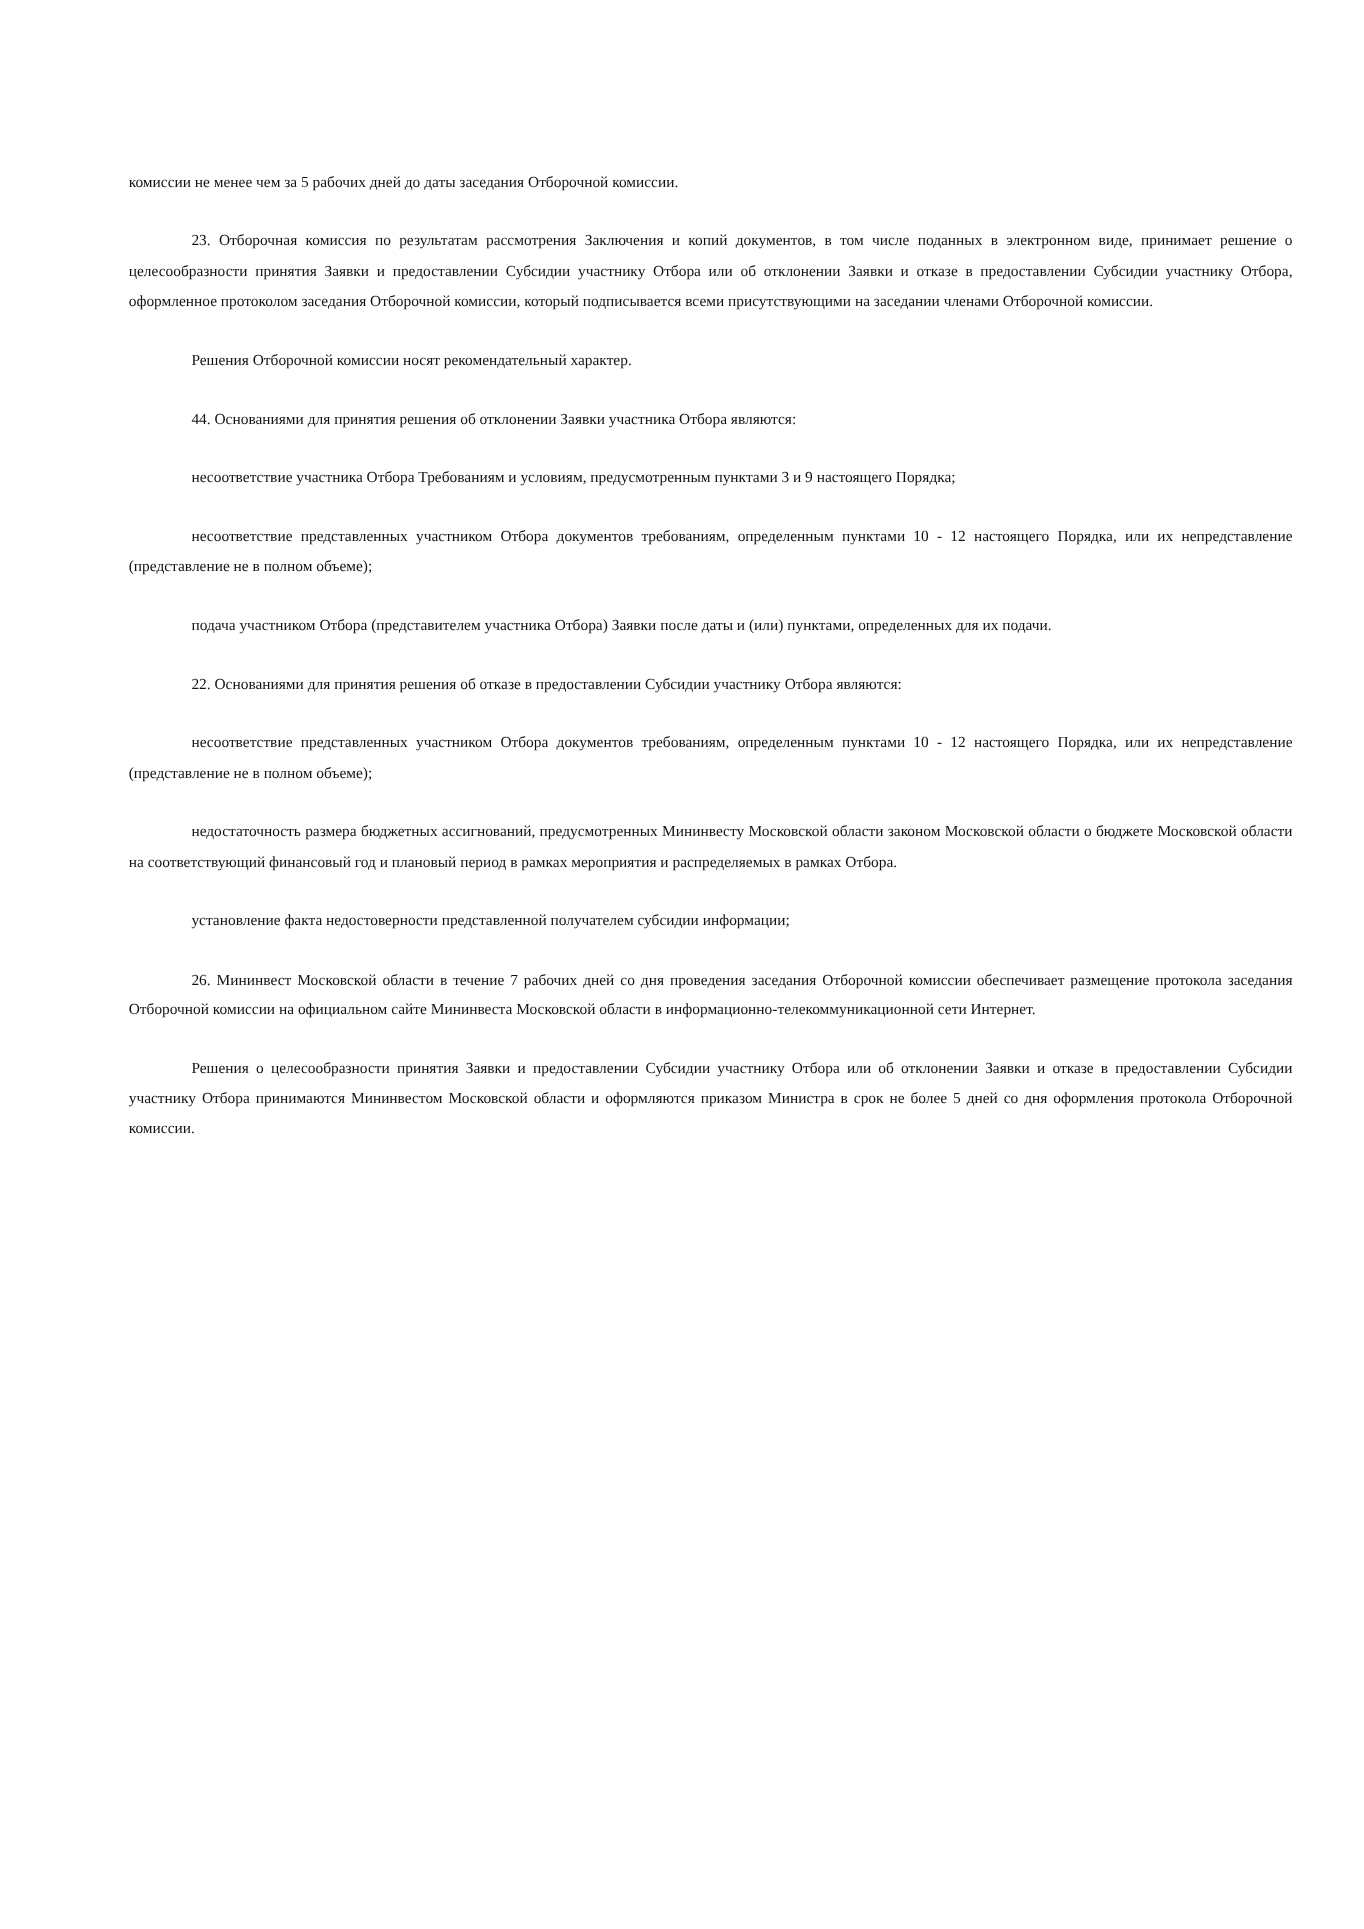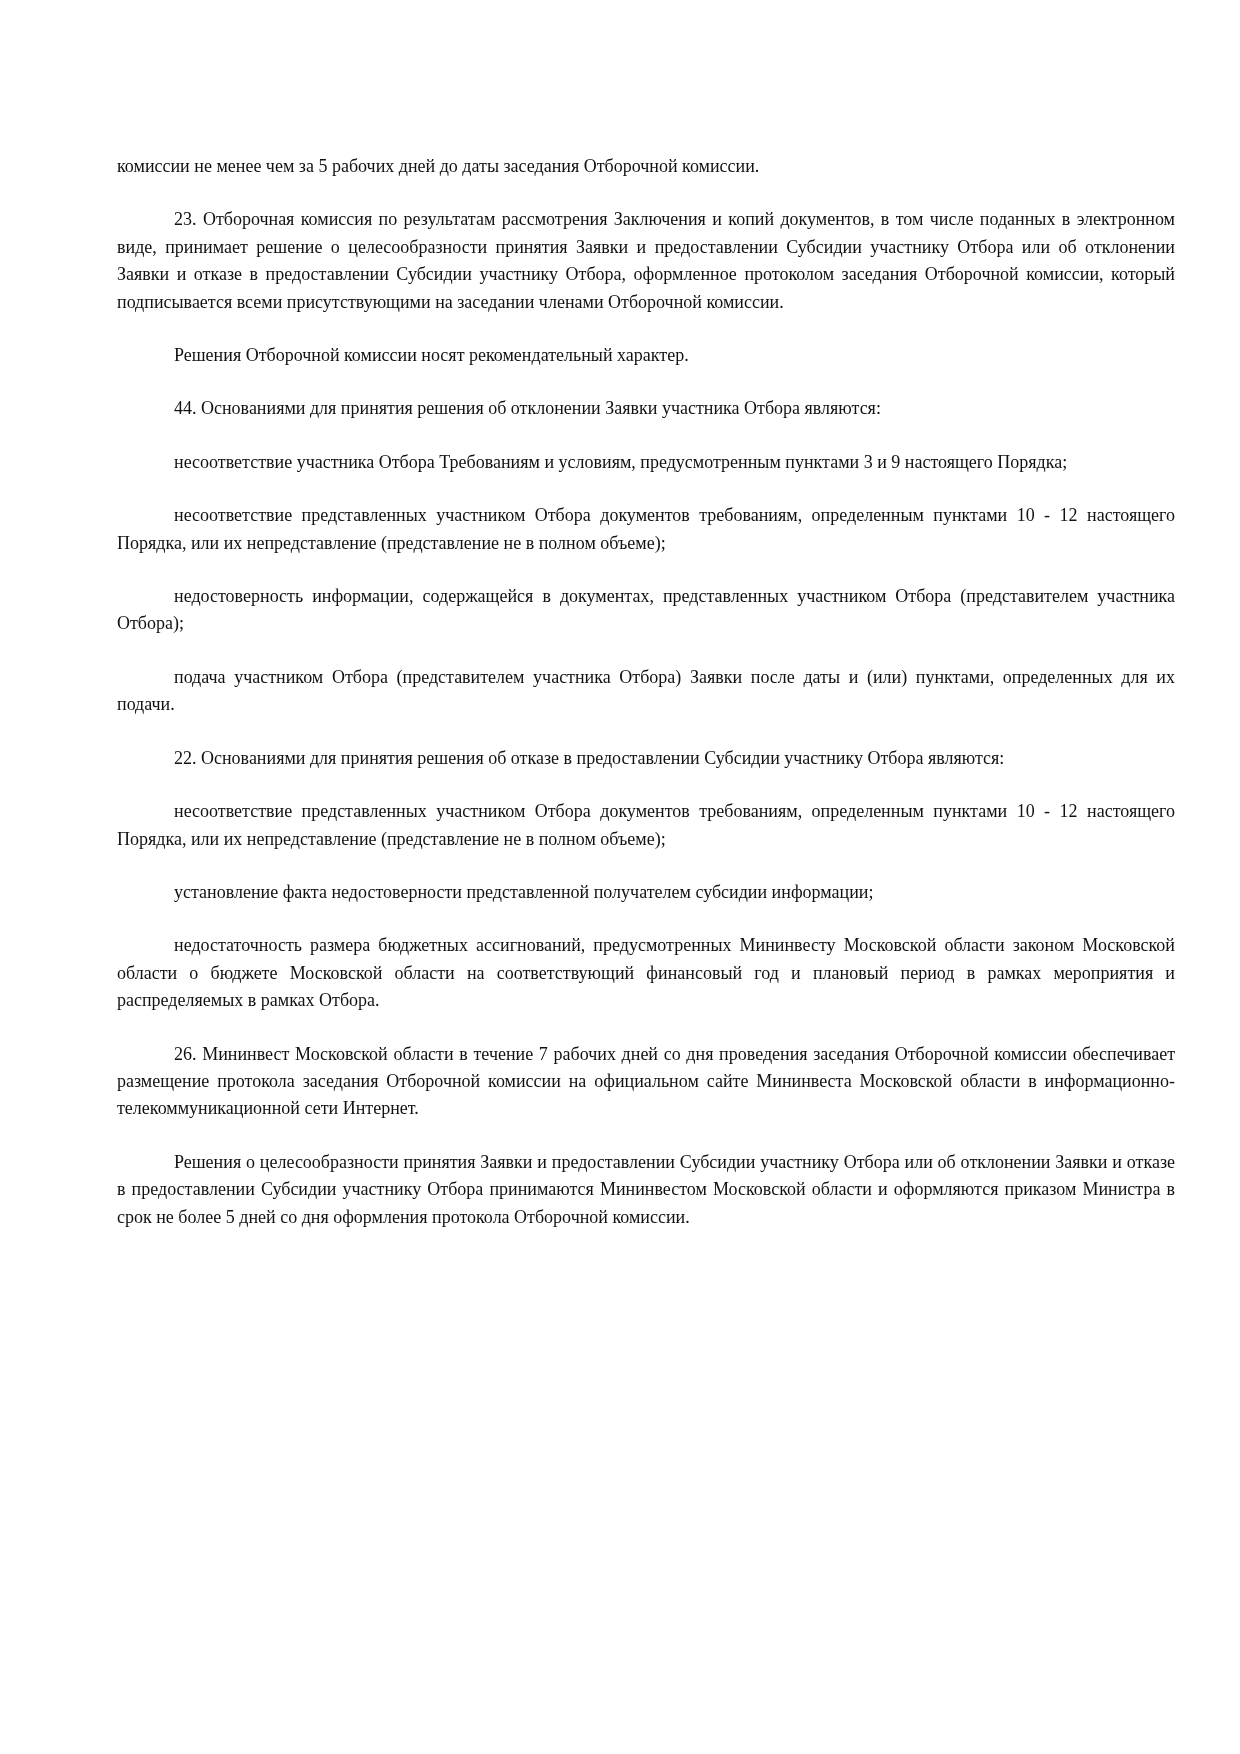--- a/index.html
+++ b/index.html
@@ -3,42 +3,41 @@
 <meta charset="utf-8">
 <style>
   html, body { margin: 0; padding: 0; background: #ffffff; }
   body { width: 1240px; height: 1754px; position: relative; overflow: hidden; }
   .page {
     position: absolute;
     left: 117px;
     top: 153px;
     width: 1058px;
     font-family: "Liberation Serif", "DejaVu Serif", serif;
-    font-size: 18px;
+    font-size: 14px;
     line-height: 27.4px;
     color: #111111;
   }
   .page p {
     margin: 0 0 26px 0;
     text-align: justify;
     text-indent: 57px;
   }
   .page p.noindent { text-indent: 0; }
 </style>
 </head>
 <body>
 
 <div class="page">
   <p class="noindent">комиссии не менее чем за 5 рабочих дней до даты заседания Отборочной комиссии.</p>
   <p>23. Отборочная комиссия по результатам рассмотрения Заключения и копий документов, в том числе поданных в электронном виде, принимает решение о целесообразности принятия Заявки и предоставлении Субсидии участнику Отбора или об отклонении Заявки и отказе в предоставлении Субсидии участнику Отбора, оформленное протоколом заседания Отборочной комиссии, который подписывается всеми присутствующими на заседании членами Отборочной комиссии.</p>
   <p>Решения Отборочной комиссии носят рекомендательный характер.</p>
   <p>44. Основаниями для принятия решения об отклонении Заявки участника Отбора являются:</p>
   <p>несоответствие участника Отбора Требованиям и условиям, предусмотренным пунктами 3 и 9 настоящего Порядка;</p>
   <p>несоответствие представленных участником Отбора документов требованиям, определенным пунктами 10 - 12 настоящего Порядка, или их непредставление (представление не в полном объеме);</p>
-  <p>недостоверность информации, содержащейся в документах, представленных участником Отбора (представителем участника Отбора);</p>
   <p>подача участником Отбора (представителем участника Отбора) Заявки после даты и (или) пунктами, определенных для их подачи.</p>
   <p>22. Основаниями для принятия решения об отказе в предоставлении Субсидии участнику Отбора являются:</p>
   <p>несоответствие представленных участником Отбора документов требованиям, определенным пунктами 10 - 12 настоящего Порядка, или их непредставление (представление не в полном объеме);</p>
+  <p>недостаточность размера бюджетных ассигнований, предусмотренных Мининвесту Московской области законом Московской области о бюджете Московской области на соответствующий финансовый год и плановый период в рамках мероприятия и распределяемых в рамках Отбора.</p>
   <p>установление факта недостоверности представленной получателем субсидии информации;</p>
-  <p>недостаточность размера бюджетных ассигнований, предусмотренных Мининвесту Московской области законом Московской области о бюджете Московской области на соответствующий финансовый год и плановый период в рамках мероприятия и распределяемых в рамках Отбора.</p>
   <p>26. Мининвест Московской области в течение 7 рабочих дней со дня проведения заседания Отборочной комиссии обеспечивает размещение протокола заседания Отборочной комиссии на официальном сайте Мининвеста Московской области в информационно-телекоммуникационной сети Интернет.</p>
   <p>Решения о целесообразности принятия Заявки и предоставлении Субсидии участнику Отбора или об отклонении Заявки и отказе в предоставлении Субсидии участнику Отбора принимаются Мининвестом Московской области и оформляются приказом Министра в срок не более 5 дней со дня оформления протокола Отборочной комиссии.</p>
 </div>
 
 </body></html>

